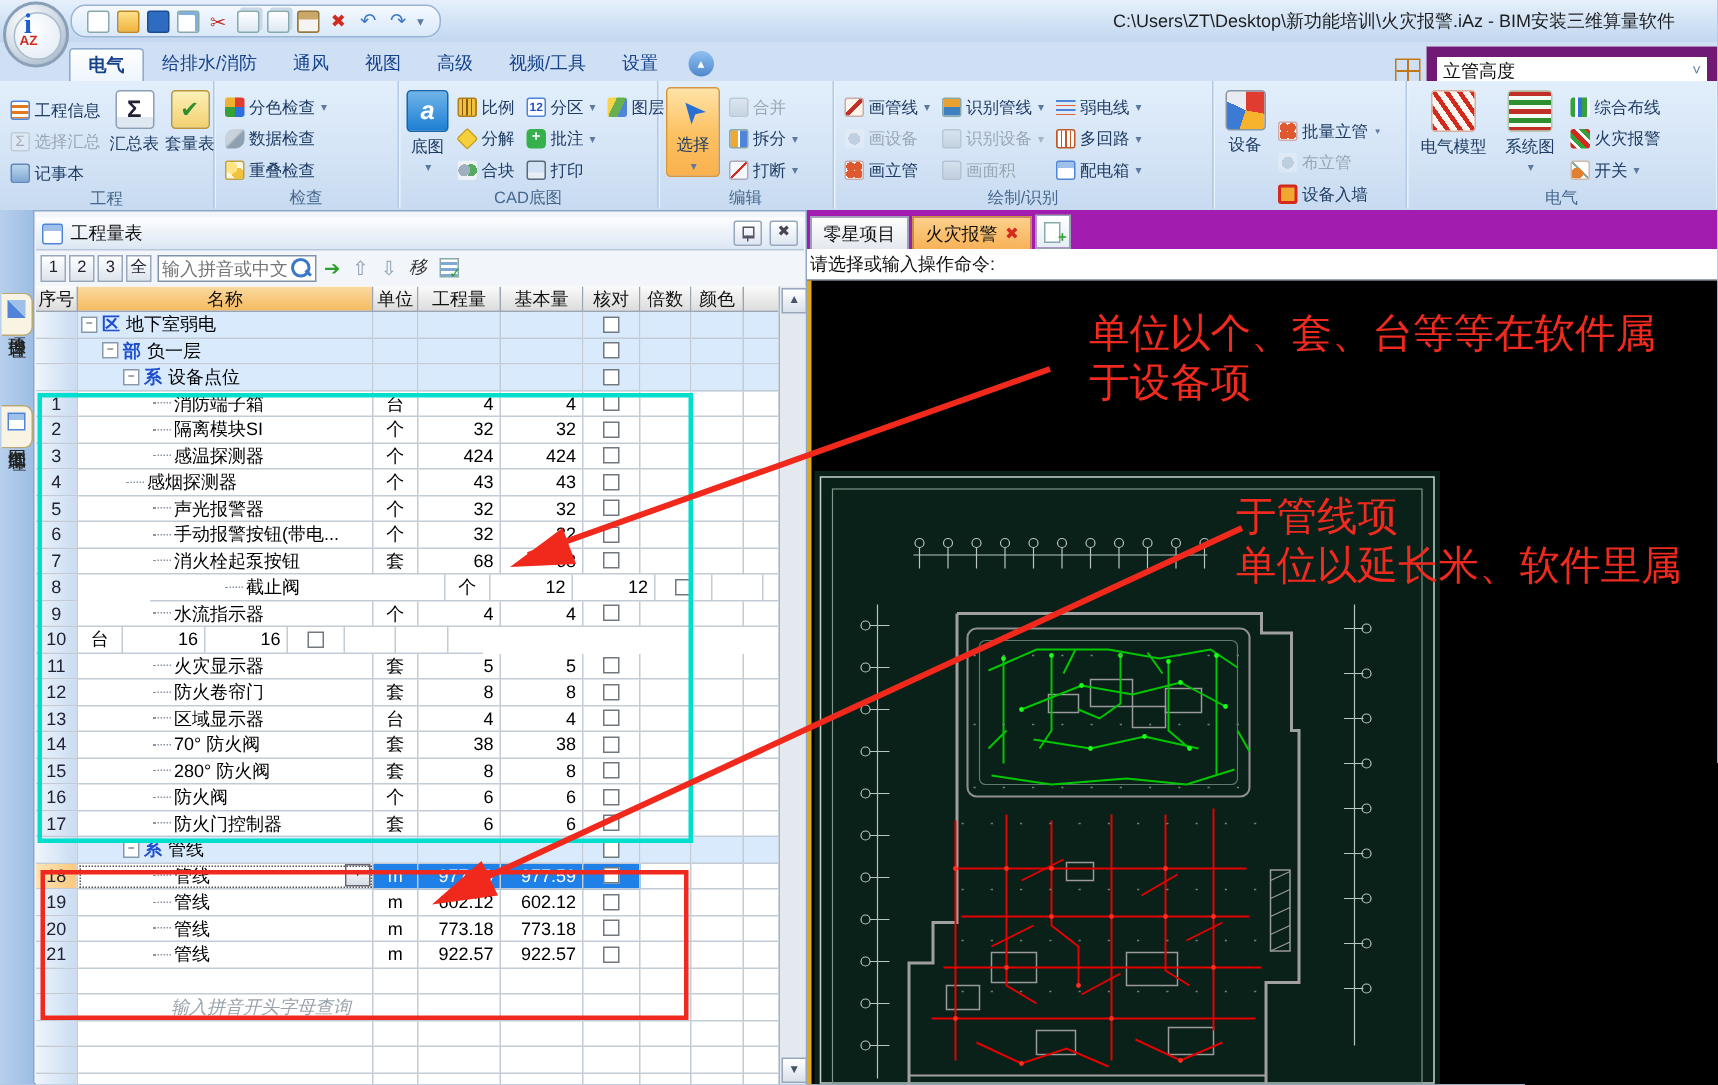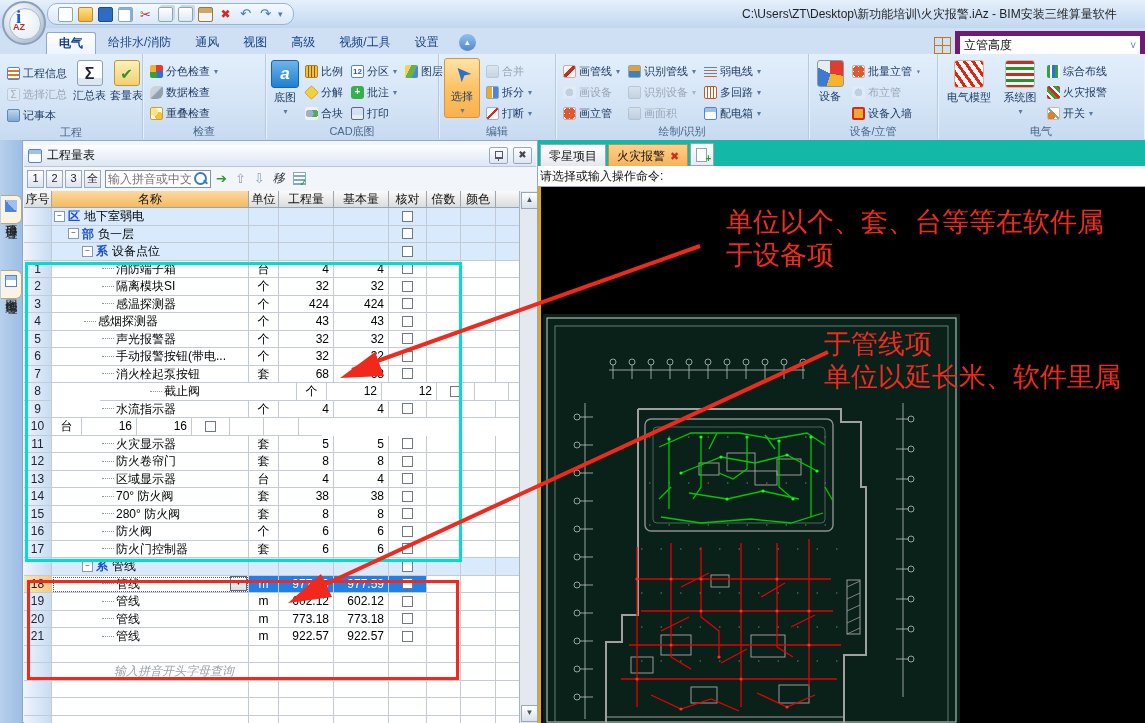--- a/index.html
+++ b/index.html
@@ -24,21 +24,21 @@
   .tabstrip{position:absolute;left:0;top:28px;width:1145px;height:26px;background:#cfe0f4;}
   .rtab{position:relative;float:left;height:19px;margin-top:4px;padding:2px 12px 0;font-size:12px;
     color:#15428b;cursor:default;}
   .rtab.active{background:linear-gradient(#ffffff,#eef5fc);border:1px solid #8eaacc;border-bottom:none;
     border-radius:3px 3px 0 0;font-weight:bold;}
   .collapse-btn{float:left;margin:6px 0 0 8px;width:17px;height:17px;border-radius:50%;
     background:linear-gradient(#8fc0f0,#4f88cc);color:#fff;font-size:9px;text-align:center;line-height:16px;}
   .riser-box{position:absolute;right:0;top:3px;display:flex;align-items:center;gap:4px;}
   .riser-grid{width:15px;height:15px;background:linear-gradient(#ffd67a,#f0a830);border:1px solid #c07818;
     background-image:linear-gradient(#0000 45%,#c07818 45%,#c07818 55%,#0000 55%),linear-gradient(90deg,#0000 45%,#c07818 45%,#c07818 55%,#0000 55%);}
-  .riser-combo{width:172px;height:19px;background:#fff;border:5px solid #701a75;font-size:12px;
+  .riser-combo{width:172px;height:19px;background:#fff;border:7px solid #701a75;font-size:12px;
     color:#111;display:flex;align-items:center;justify-content:space-between;padding:0 4px;}
   .riser-combo .chev{color:#5a7aa0;font-size:10px;}
   
   .ribbon{position:absolute;left:0;top:54px;width:1145px;height:86px;
     background:linear-gradient(#e2eefb,#d4e4f6 60%,#c7daf0);border-bottom:1px solid #8fb0d6;display:flex;}
   .rgroup{height:85px;border-right:1px solid #b4cae4;box-shadow:1px 0 0 #e8f2fc;position:relative;
     display:flex;flex-direction:column;}
   .rgroup .content{flex:1;display:flex;align-items:flex-start;padding:4px 5px 0;gap:4px;}
   .rgroup .glabel{height:15px;text-align:center;font-size:11px;color:#47688e;}
   .stack{display:flex;flex-direction:column;gap:2px;}
@@ -154,21 +154,21 @@
   .trow.sel .c-num{background:linear-gradient(90deg,#fde4b4,#f9c87e);}
   .trow.sel .c-name{outline:1px dotted #555;outline-offset:-2px;}
   .combo-btn{margin-left:auto;width:15px;height:13px;border:1px solid #667;background:linear-gradient(#fff,#d8dee6);
     font-size:7px;text-align:center;line-height:12px;color:#223;flex:none;margin-right:1px;}
   .wmark{font-size:12px;font-style:italic;color:#9aa2ac;padding-left:60px;}
   .vscroll{position:absolute;right:0px;top:50px;width:17px;height:532px;background:#e4e9f0;border-left:1px solid #aab4c0;}
   .sbtn{position:absolute;left:1px;width:15px;height:15px;border:1px solid #98a8bc;background:linear-gradient(#fff,#d8e0ea);
     font-size:8px;text-align:center;line-height:14px;color:#456;}
   
   .cadpane{position:absolute;left:538px;top:0;width:607px;height:583px;}
-  .cadtabs{position:absolute;left:0;top:0;width:607px;height:26px;background:#14b8a6;display:flex;align-items:flex-end;gap:2px;padding:0 0 0 2px;box-sizing:border-box;}
+  .cadtabs{position:absolute;left:0;top:0;width:607px;height:26px;background:#a21caf;display:flex;align-items:flex-end;gap:2px;padding:0 0 0 2px;box-sizing:border-box;}
   .ctab{height:21px;padding:0 8px;font-size:12px;line-height:20px;color:#111;background:linear-gradient(#fefefe,#e4e8ee);
     border:1px solid #98a4b4;border-bottom:none;display:flex;align-items:center;gap:5px;}
   .ctab.active{background:linear-gradient(#fcd08c,#f8b258);border-color:#c89040;}
   .ctab .x{color:#d42a1e;font-weight:bold;font-size:11px;}
   .newtab{width:22px;height:21px;border:1px solid #98a4b4;background:linear-gradient(#fff,#e4ecf4);text-align:center;line-height:19px;position:relative;}
   .newtab .pg{position:absolute;left:5px;top:4px;width:9px;height:12px;background:#fff;border:1px solid #8aa;}
   .newtab .plus{position:absolute;right:2px;bottom:1px;color:#2e9e2e;font-weight:bold;font-size:10px;line-height:10px;}
   .cmdline{position:absolute;left:0;top:26px;width:607px;height:21px;background:#fff;border-bottom:1px solid #9aa8b8;
     font-size:12px;color:#111;line-height:20px;padding-left:2px;box-sizing:border-box;}
   .canvas{position:absolute;left:0;top:47px;width:607px;height:536px;background:#000;}
@@ -402,21 +402,21 @@
       </div>
       <div class="glabel">绘制/识别</div>
     </div>
 
     <div class="rgroup" style="width:128px;">
       <div class="content">
         <div class="bbtn" style="width:32px;">
             <span class="bic bic-device" style="width:27px;height:27px;"></span>
             <span>设备</span>
           </div>
-        <div class="stack" style="margin-top:4px;font-family:Liberation Mono, monospace;">
+        <div class="stack" style="margin-top:20px;font-family:Liberation Mono, monospace;">
           <div class="sitem">
               <span class="ic ic-batchriser"></span>
               <span>批量立管</span>
               <span class="arrow">▾</span>
             </div>
           <div class="sitem dis">
               <span class="ic ic-layriser"></span>
               <span>布立管</span>
             </div>
           <div class="sitem">

